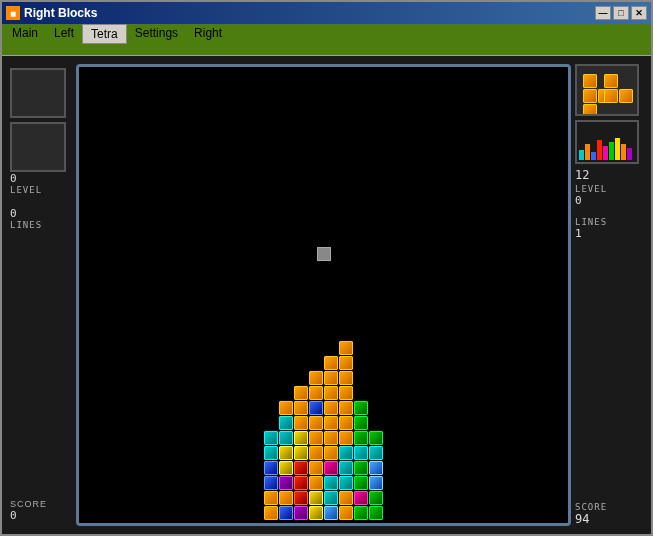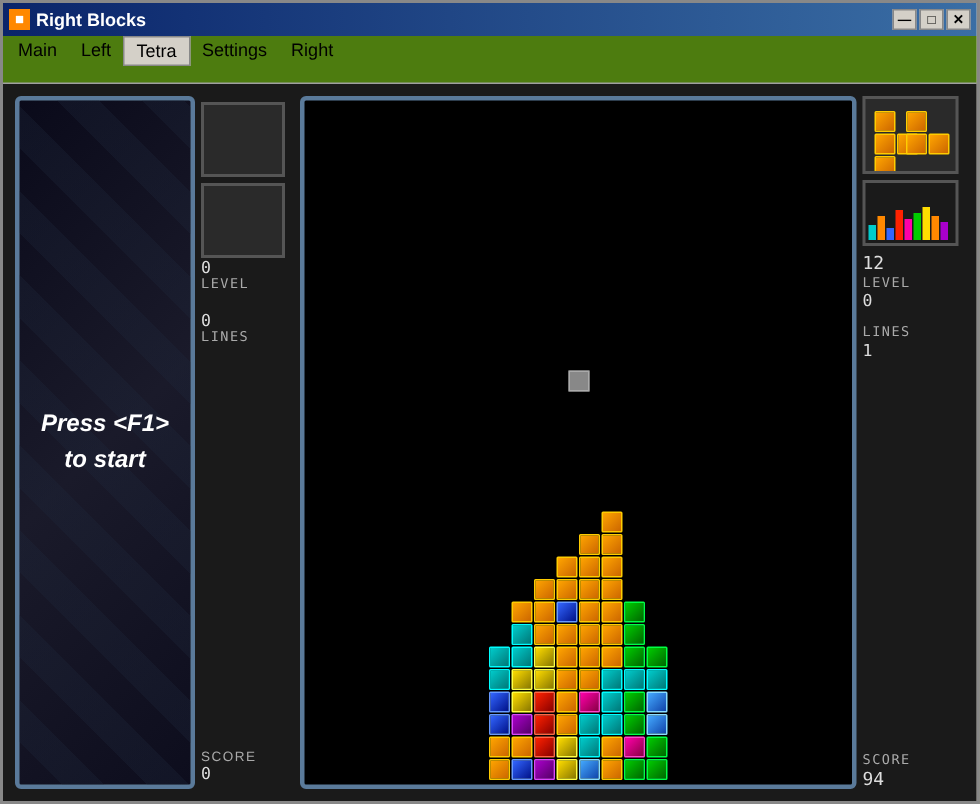--- a/index.html
+++ b/index.html
@@ -278,25 +278,20 @@
     <div class="menu-item">Left</div>
     <div class="menu-item active">Tetra</div>
     <div class="menu-item">Settings</div>
     <div class="menu-item">Right</div>
   </div>
 
   <div class="game-area">
 
     <div class="left-panel">
 
-      <div class="game-board-left">
-        <div class="press-f1">
-          Press &lt;F1&gt;<br>to start
-        </div>
-      </div>
 
       <div class="info-panel-left">
         <div class="preview-box"></div>
         <div class="preview-box" style="margin-top:4px;"></div>
 
         <div class="stats-left">
           <div class="stat-row">
             <div class="stat-value">0</div>
             <div class="stat-label">LEVEL</div>
           </div>

